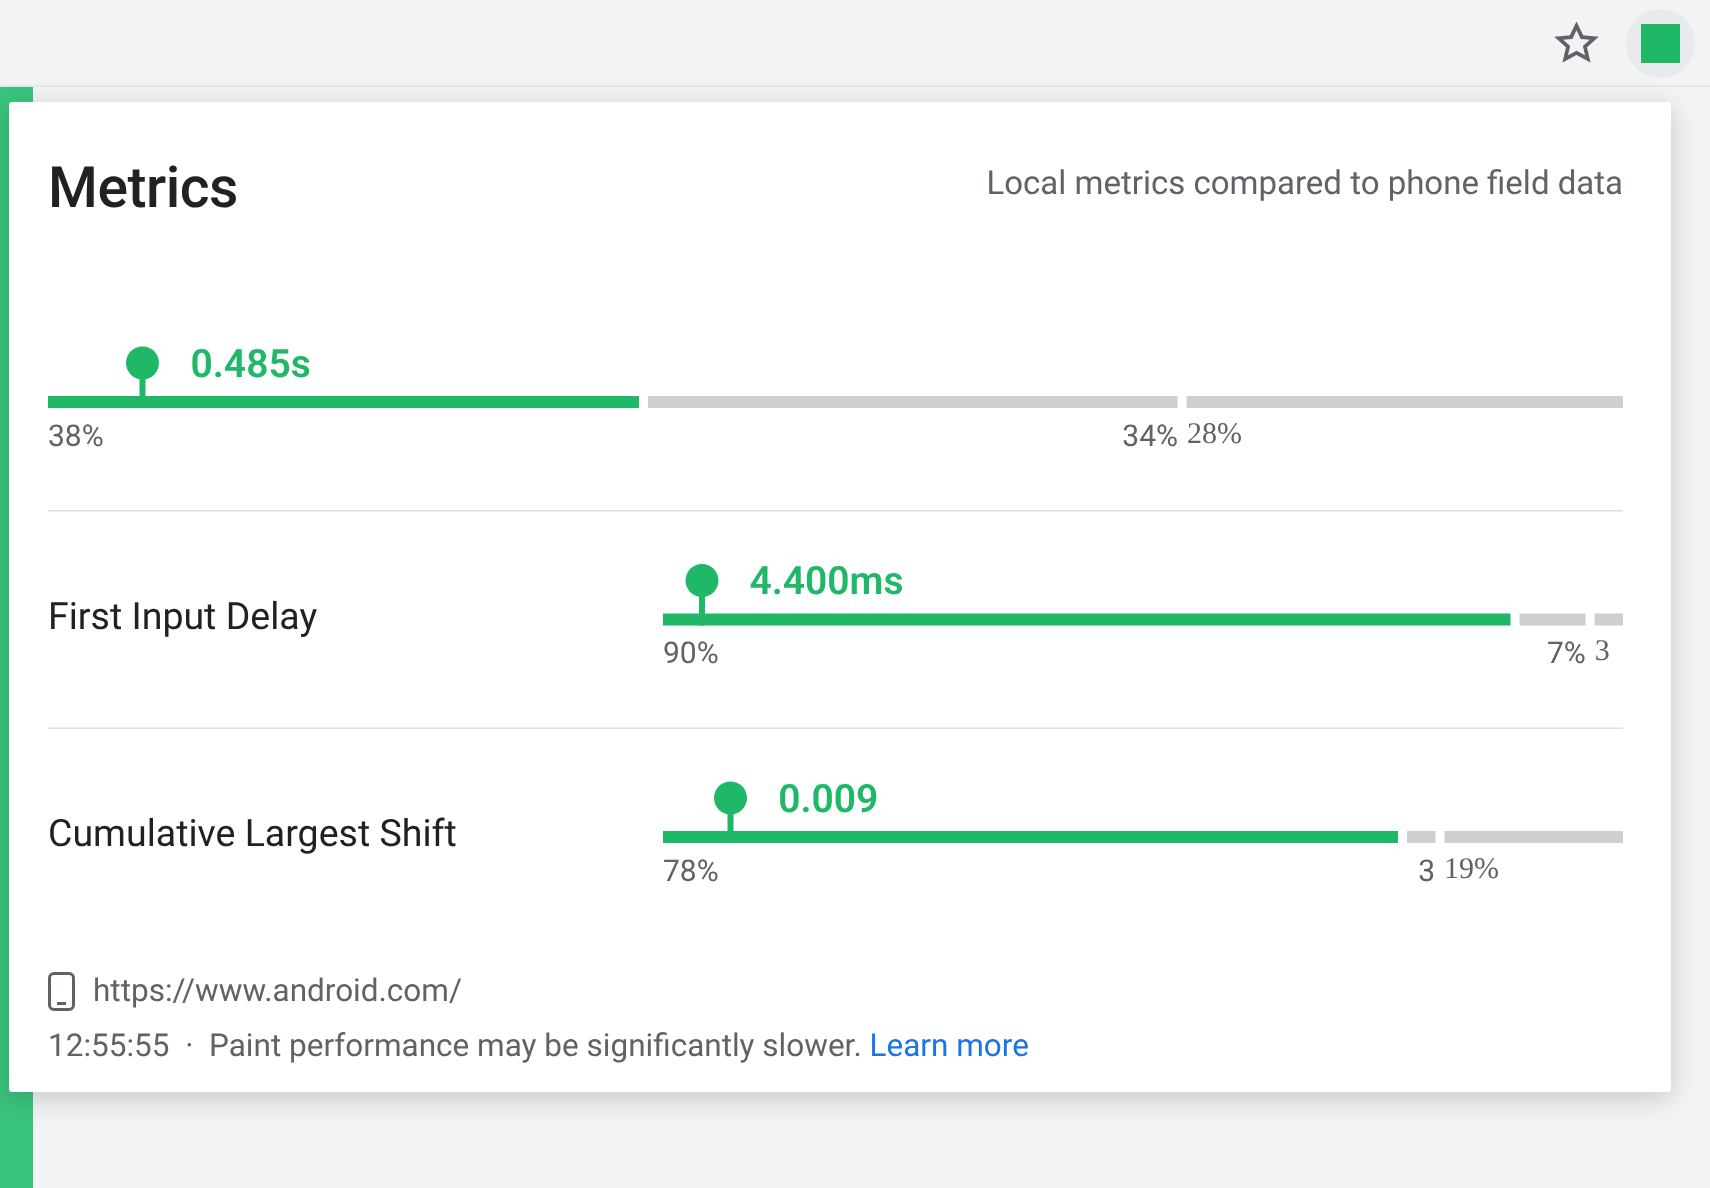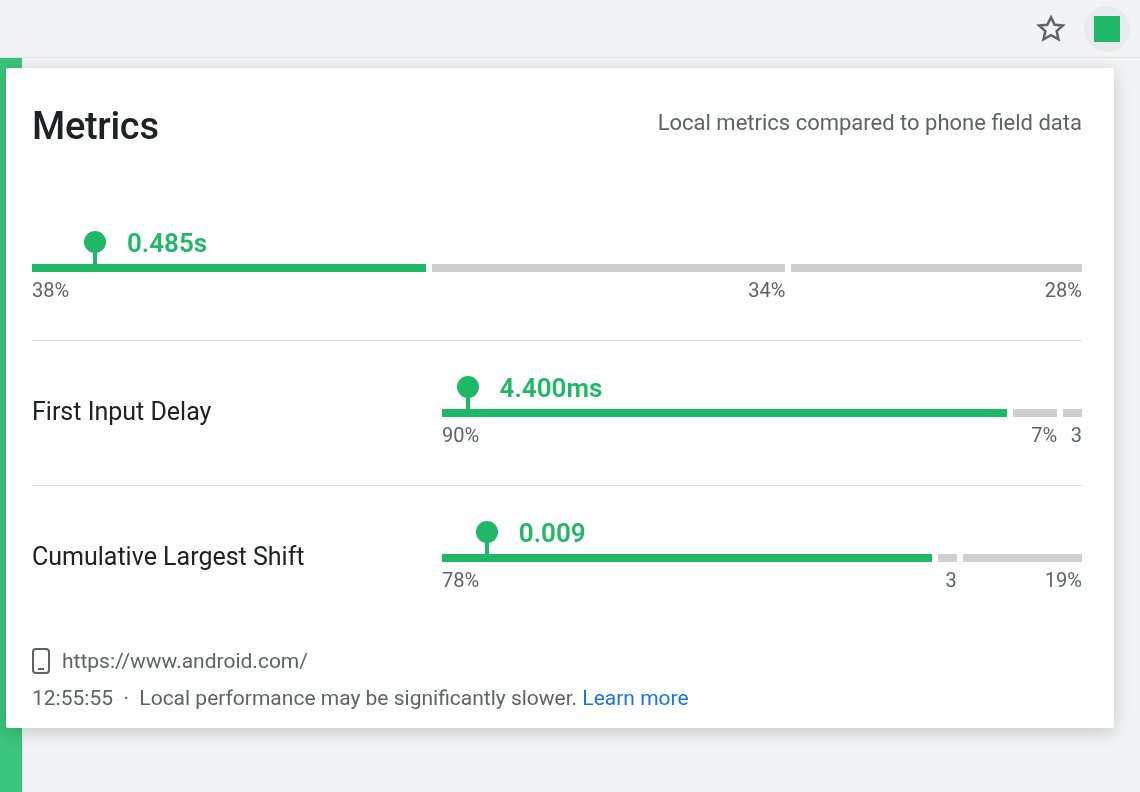--- a/index.html
+++ b/index.html
@@ -86,21 +86,21 @@
   }
   .bar { height:100%; }
   .bar.good { background:#1eb866; }
   .bar.ni   { background:#cfcfcf; }
   .bar.poor { background:#cfcfcf; }
   .labels {
     display:flex; gap:6px; font-size:20px; color:#5f6368; margin-top:6px;
   }
   .labels span:first-child { text-align:left; }
   .labels span:nth-child(2) { text-align:right; }
-  .labels span:last-child { text-align:right; }
+  .labels span:last-child { text-align:left;font-family:Liberation Serif, serif; }
   .footer {
     margin-top: 18px;
     font-size: 21px;
     color:#5f6368;
   }
   .footer-url {
     display:flex; align-items:center; gap:12px; margin-bottom:12px;
   }
   .phone-icon {
     width:18px; height:26px; border:2px solid #5f6368; border-radius:4px;
@@ -205,19 +205,19 @@
     </div>
 
   <div class="footer">
     <div class="footer-url">
       <span class="phone-icon"></span>
       <span>https://www.android.com/</span>
     </div>
     <div class="footer-line">
       <span>12:55:55</span>
       <span> &nbsp;·&nbsp; </span>
-      <span>Local performance may be significantly slower.</span>
+      <span>Paint performance may be significantly slower.</span>
       <span> </span>
       <span class="learn-link">Learn more</span>
     </div>
   </div>
 
 </div>
 
 </body></html>

